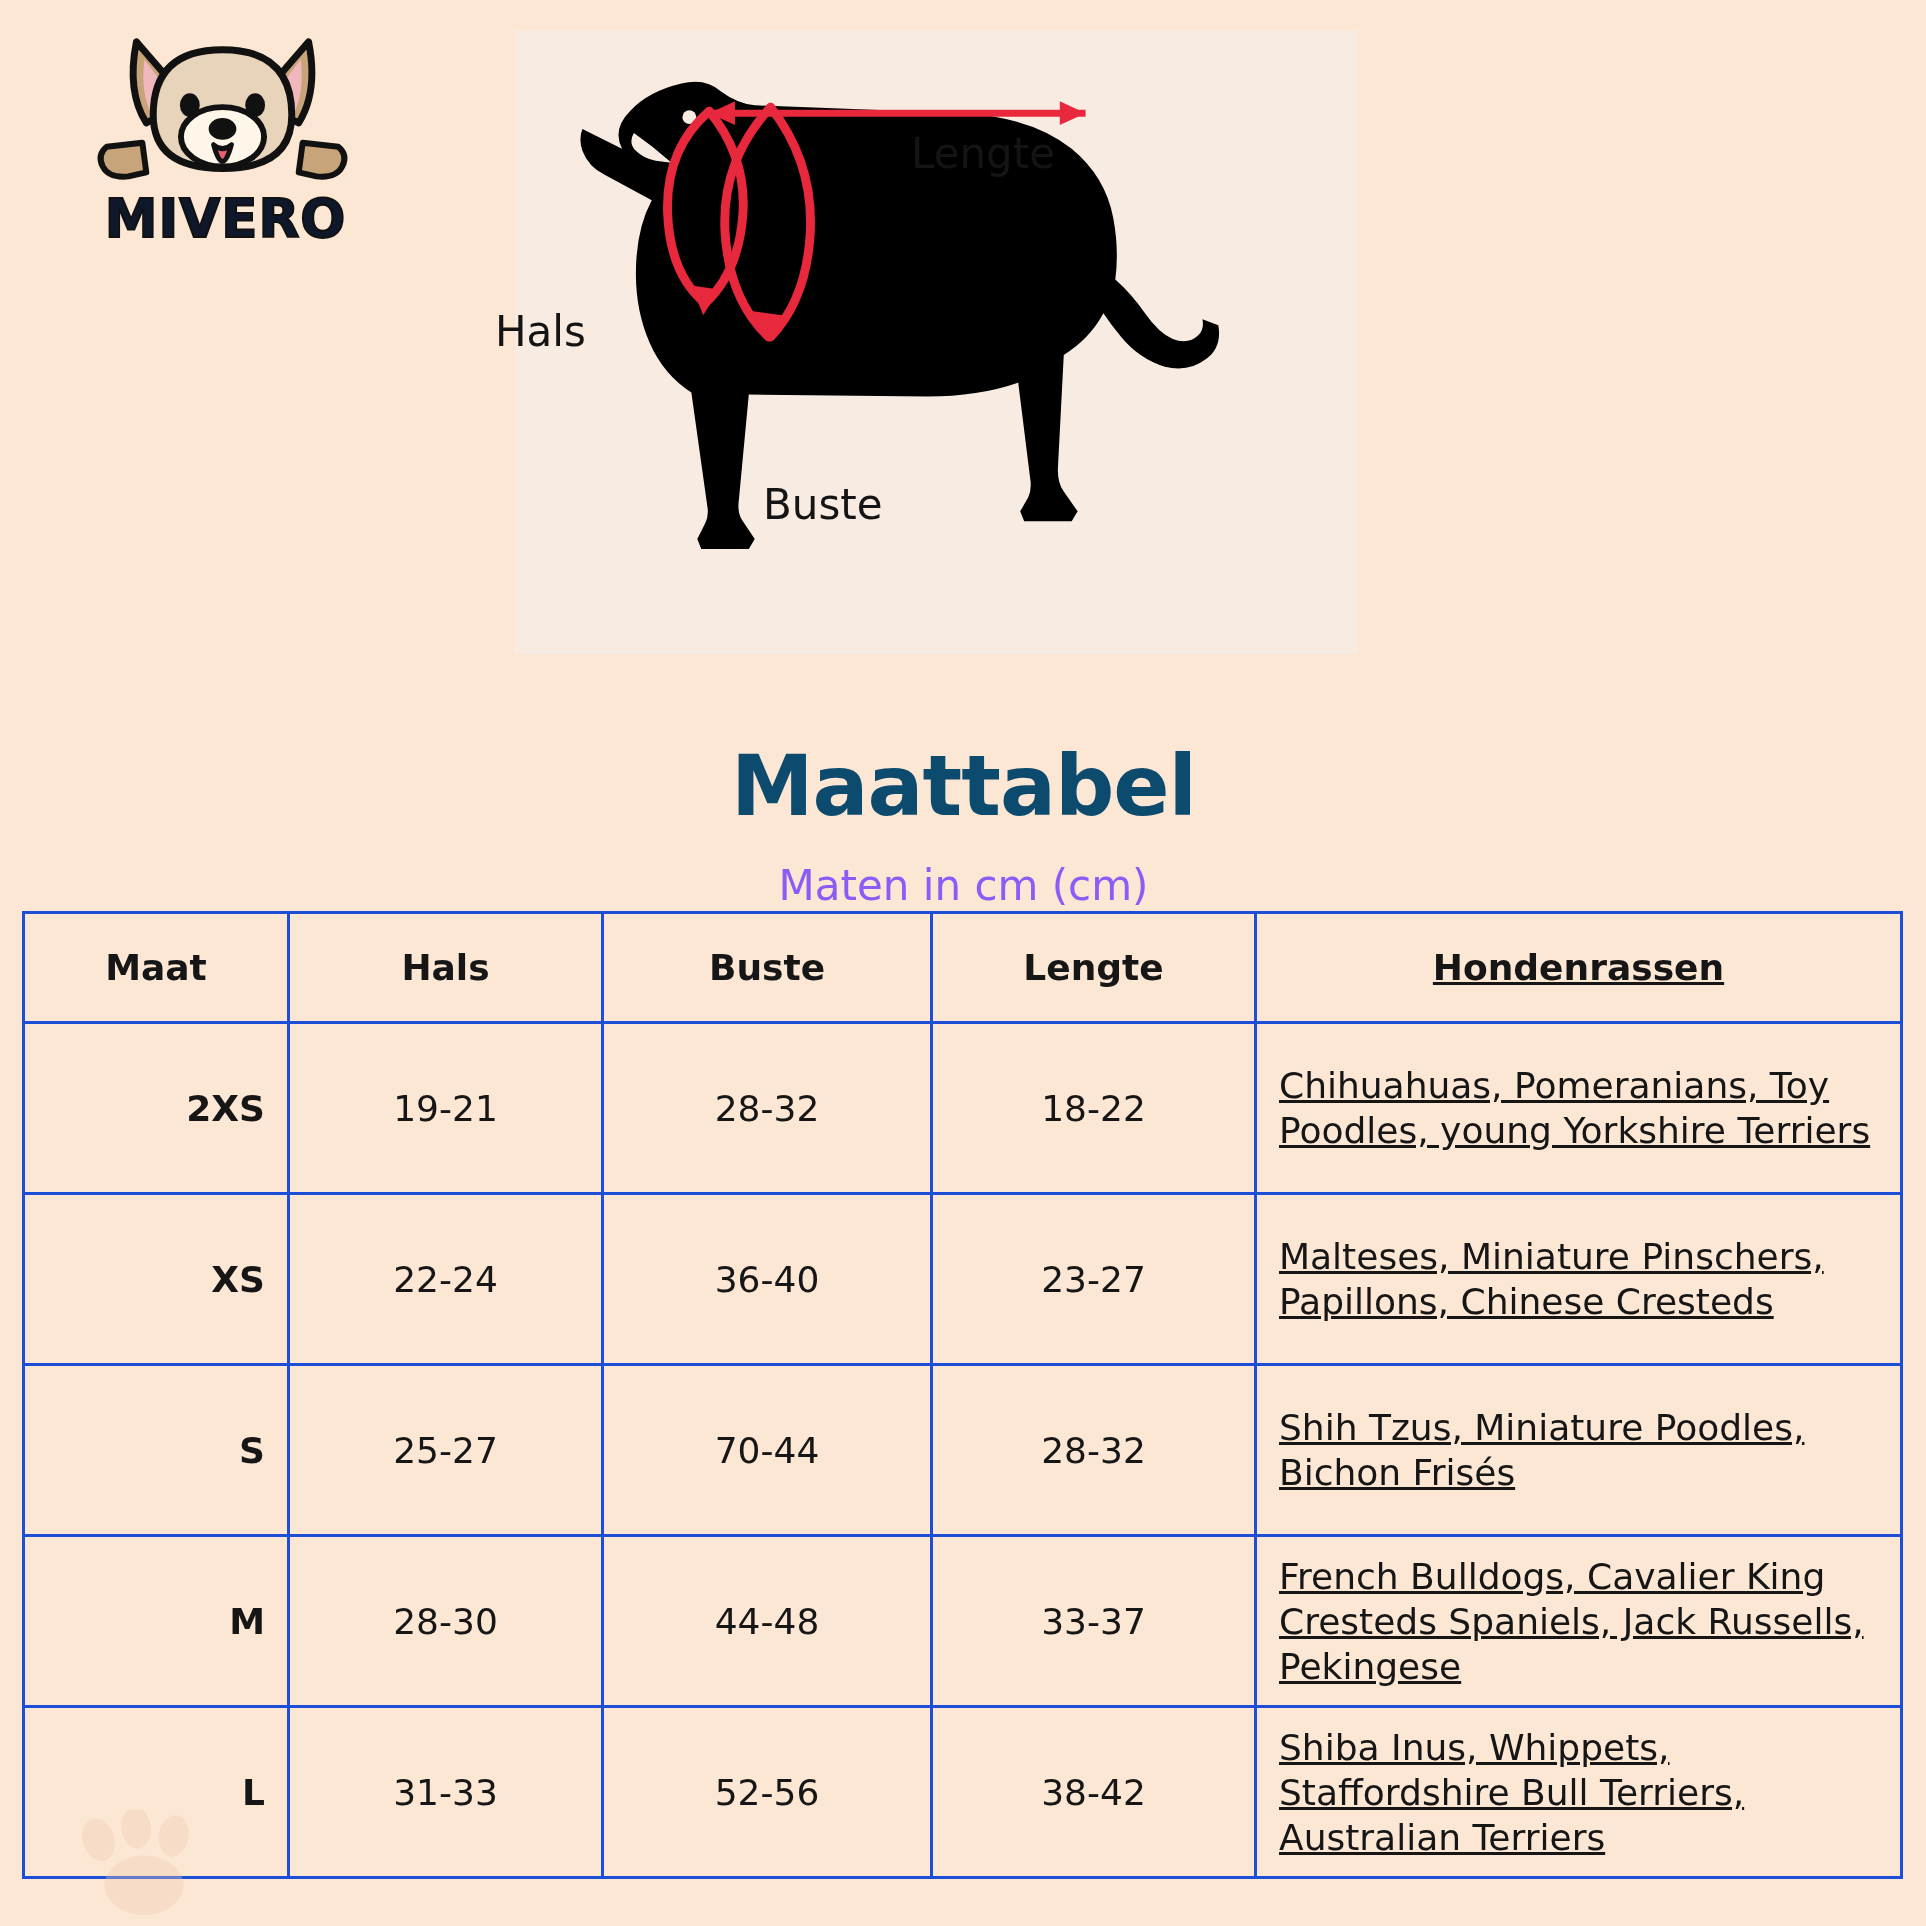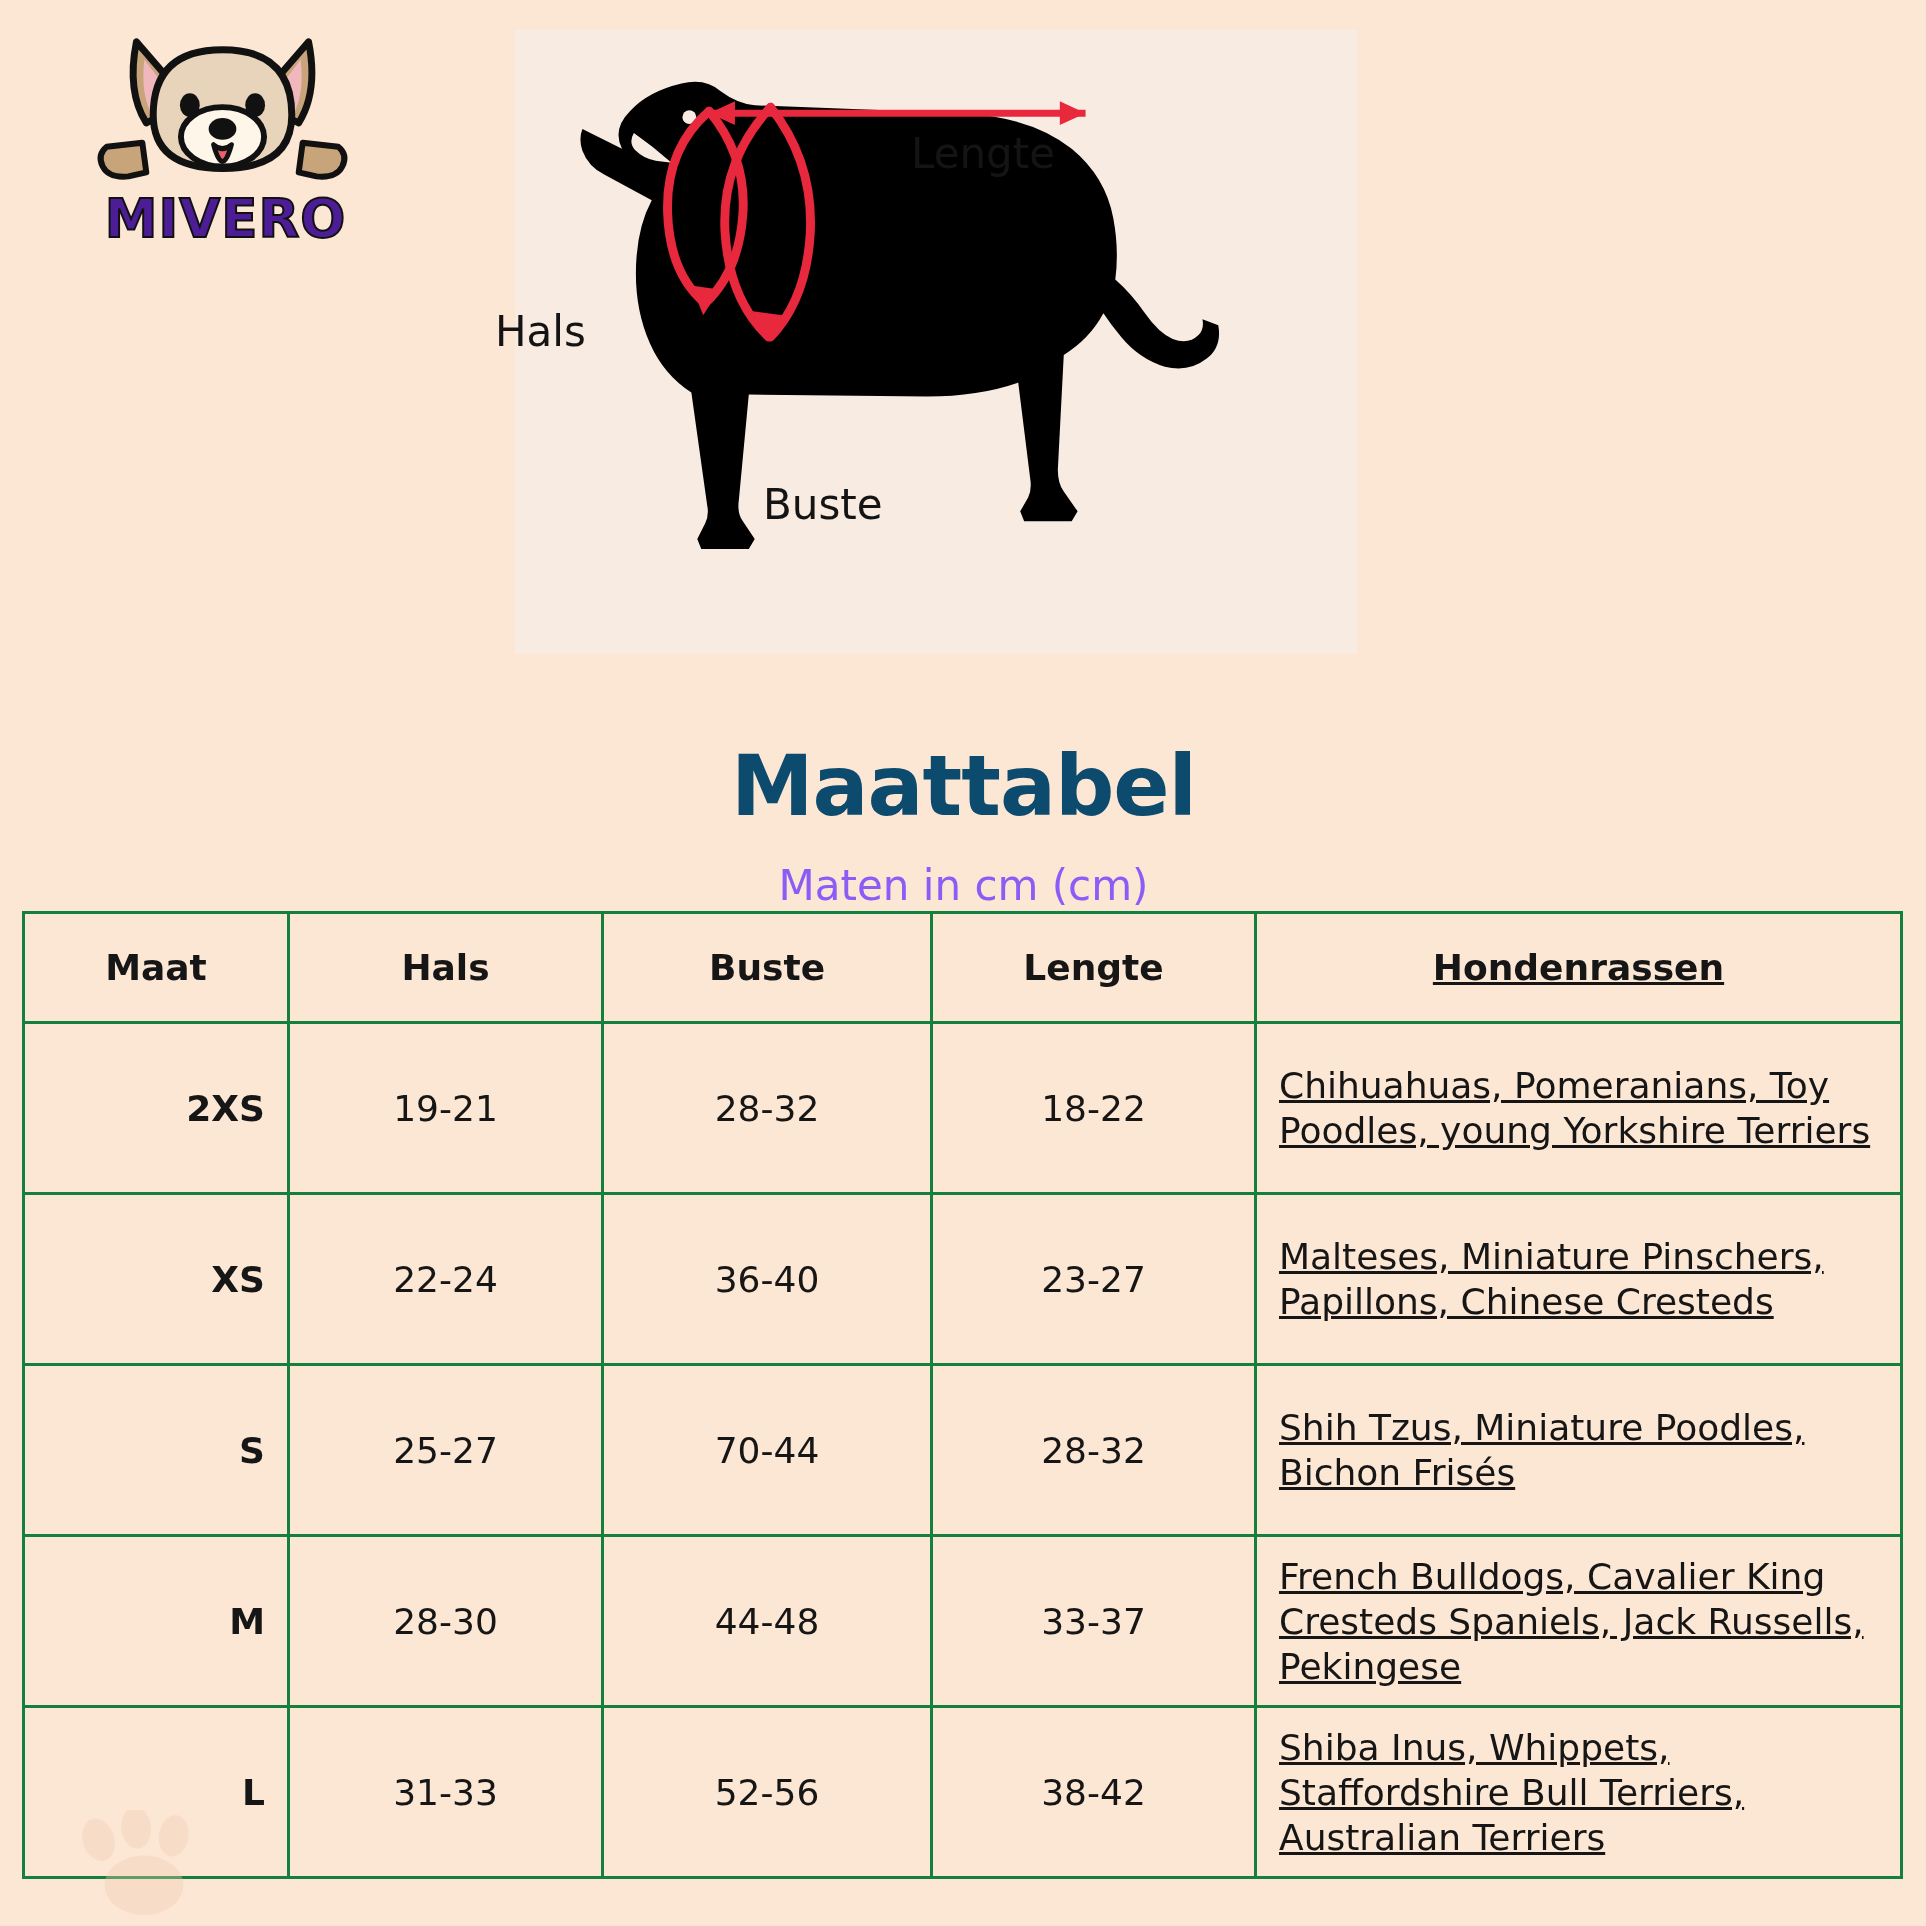--- a/index.html
+++ b/index.html
@@ -27,21 +27,21 @@
   .logo-word {
     position: absolute;
     left: 8px;
     top: 168px;
     width: 277px;
     text-align: center;
     font-family: "DejaVu Sans", sans-serif;
     font-weight: bold;
     font-size: 53px;
     letter-spacing: 1px;
-    color: #4c1d95;
+    color: #0f172a;
     -webkit-text-stroke: 2px #111;
   }
 
   
   .diagram {
     position: absolute;
     left: 515px;
     top: 30px;
     width: 842px;
     height: 624px;
@@ -87,21 +87,21 @@
     top: 911px;
     width: 1881px;
   }
   table.size-table {
     border-collapse: collapse;
     width: 1881px;
     table-layout: fixed;
   }
   table.size-table th,
   table.size-table td {
-    border: 3px solid #15803d;
+    border: 3px solid #1d4ed8;
     padding: 0 22px;
     font-size: 36px;
     color: #161616;
   }
   table.size-table thead th {
     height: 107px;
     font-weight: bold;
     font-size: 36px;
     text-align: center;
     vertical-align: middle;

